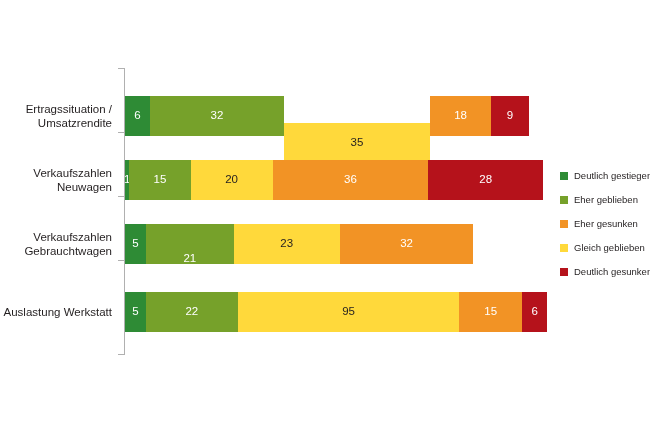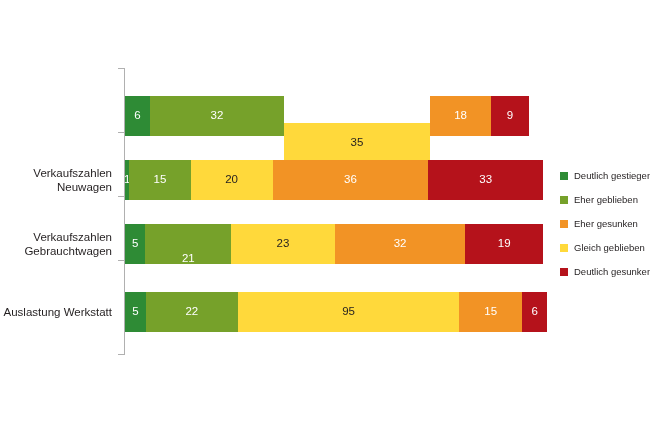--- a/index.html
+++ b/index.html
@@ -125,20 +125,22 @@
 
   <div class="axis-line"></div>
   <div class="axis-cap" style="top:68px;"></div>
   <div class="axis-cap" style="top:354px;"></div>
   <div class="axis-tick" style="top:132px;"></div>
   <div class="axis-tick" style="top:196px;"></div>
   <div class="axis-tick" style="top:260px;"></div>
 
   <div id="rows-container">
       <div class="cat-row" style="top: 96px;">
+        <div class="cat-label">Ertragssituation /
+Umsatzrendite</div>
         <div class="bar" style="width: 418px;">
           <div class="seg" style="width: 25.08px; background: rgb(46, 139, 53);">
             <span class="seg-label" style="color: rgb(255, 255, 255);">6</span>
           </div>
           <div class="seg" style="width: 133.76px; background: rgb(118, 161, 42);">
             <span class="seg-label" style="color: rgb(255, 255, 255);">32</span>
           </div>
           <div class="seg" style="width: 146.3px; background: rgb(255, 217, 59); margin-top: 27px;">
             <span class="seg-label" style="color: rgb(35, 31, 32);">35</span>
           </div>
@@ -160,43 +162,40 @@
           <div class="seg" style="width: 62.7px; background: rgb(118, 161, 42);">
             <span class="seg-label" style="color: rgb(255, 255, 255);">15</span>
           </div>
           <div class="seg" style="width: 83.6px; background: rgb(255, 217, 59);">
             <span class="seg-label" style="color: rgb(35, 31, 32);">20</span>
           </div>
           <div class="seg" style="width: 159px; background: rgb(242, 147, 37);">
             <span class="seg-label" style="color: rgb(255, 255, 255);">36</span>
           </div>
           <div class="seg" style="width: 117.04px; background: rgb(181, 18, 27);">
-            <span class="seg-label" style="color: rgb(255, 255, 255);">33</span>
+            <span class="seg-label" style="color: rgb(255, 255, 255);">28</span>
           </div>
         </div>
       </div>
       <div class="cat-row" style="top: 224px;">
         <div class="cat-label">Verkaufszahlen
 Gebrauchtwagen</div>
         <div class="bar" style="width: 418px;">
           <div class="seg" style="width: 20.9px; background: rgb(46, 139, 53);">
             <span class="seg-label" style="color: rgb(255, 255, 255);">5</span>
           </div>
           <div class="seg" style="width: 87.78px; background: rgb(118, 161, 42); align-items: flex-end;">
             <span class="seg-label" style="color: rgb(255, 255, 255);">21</span>
           </div>
           <div class="seg" style="width: 106px; background: rgb(255, 217, 59);">
             <span class="seg-label" style="color: rgb(35, 31, 32);">23</span>
           </div>
           <div class="seg" style="width: 133.76px; background: rgb(242, 147, 37);">
             <span class="seg-label" style="color: rgb(255, 255, 255);">32</span>
           </div>
-          <div class="seg" style="width: 79.42px; background: rgb(181, 18, 27);">
-            <span class="seg-label" style="color: rgb(255, 255, 255);">19</span>
-          </div>
         </div>
       </div>
       <div class="cat-row" style="top: 292px;">
         <div class="cat-label">Auslastung Werkstatt</div>
         <div class="bar" style="width: 422.18px;">
           <div class="seg" style="width: 20.9px; background: rgb(46, 139, 53);">
             <span class="seg-label" style="color: rgb(255, 255, 255);">5</span>
           </div>
           <div class="seg" style="width: 91.96px; background: rgb(118, 161, 42);">
             <span class="seg-label" style="color: rgb(255, 255, 255);">22</span>

